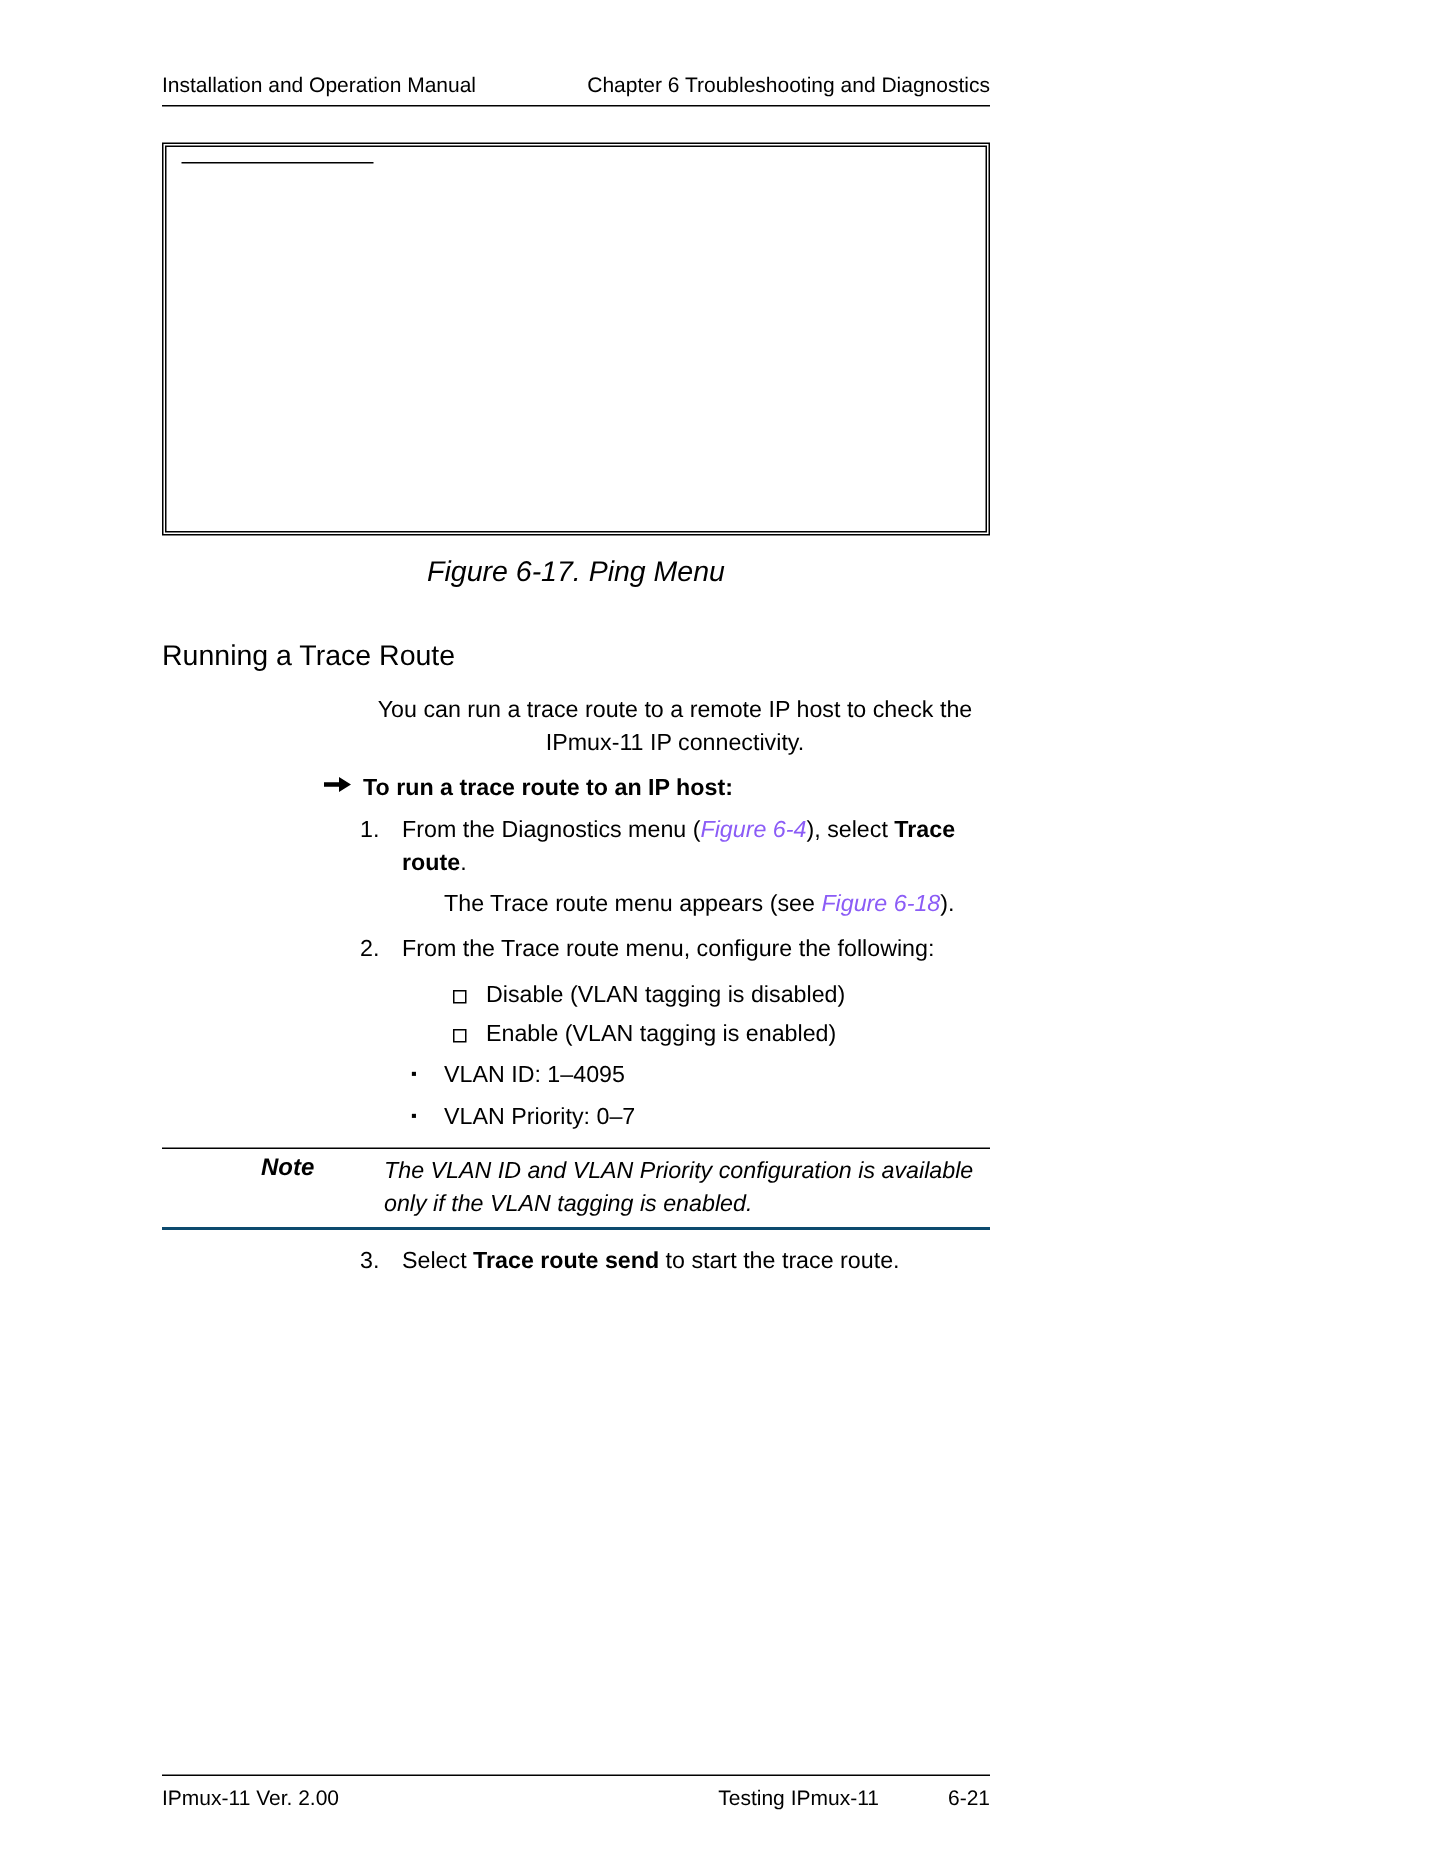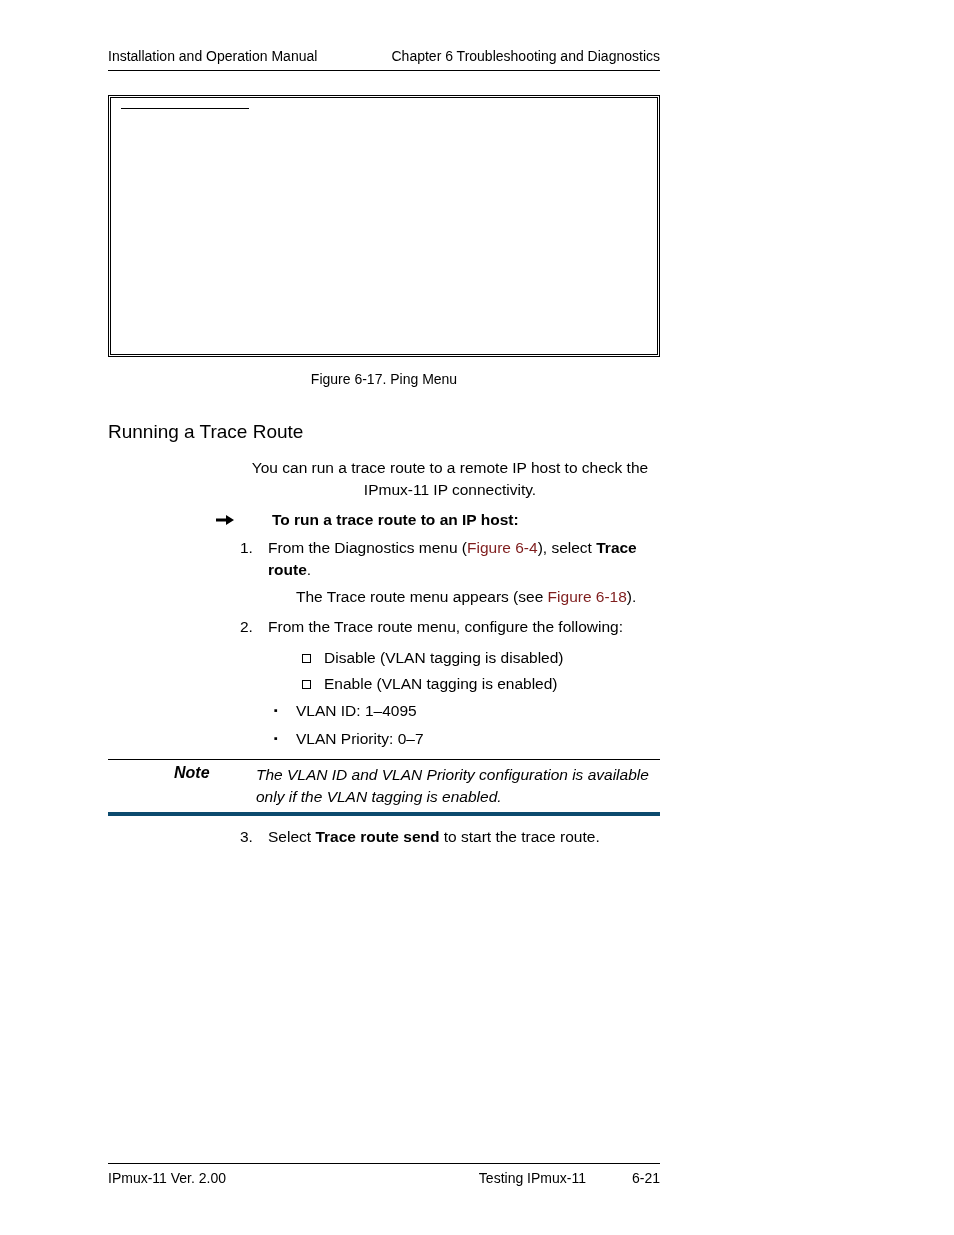--- a/index.html
+++ b/index.html
@@ -3,44 +3,44 @@
 <meta charset="utf-8">
 <style>
   * { box-sizing: border-box; margin: 0; padding: 0; }
   html, body { width: 954px; height: 1235px; background: #fff; font-family: "Segoe UI", "Myriad Pro", Arial, sans-serif; color: #000; }
   .page { position: relative; width: 768px; height: 1235px; padding: 48px 108px 48px 108px; }
   .hdr { display: flex; justify-content: space-between; font-size: 14px; margin-bottom: 6px; }
   .hdr-rule { border: none; border-top: 1px solid #000; margin-bottom: 24px; }
   .figbox { border: 3px double #000; height: 262px; margin-bottom: 14px; }
   .figbox-inner { padding: 8px 10px; }
   .fig-short-rule { border-top: 1px solid #000; width: 128px; margin-top: 2px; }
-  .figcap { text-align: center; font-size: 14px; margin-bottom: 34px; }
+  .figcap { text-align: center; font-style: italic; font-size: 19px; margin-bottom: 34px; }
   .h2 { font-size: 19px; font-weight: 400; margin-bottom: 14px; }
   .body-indent { margin-left: 132px; text-align: center; }
   .para { font-size: 15.5px; line-height: 1.42; margin-bottom: 10px; }
-  .proc-row { display: flex; align-items: flex-end; margin-left: 108px; margin-bottom: 8px; gap: 30px; }
+  .proc-row { display: flex; align-items: flex-start; margin-left: 108px; margin-bottom: 8px; }
   .proc-arrow { width: 26px; flex: 0 0 26px; font-size: 16px; line-height: 1; }
   .proc-arrow svg { width: 18px; height: 12px; }
   .proc-head { font-weight: 700; font-size: 15.5px; }
   ol.steps { list-style: none; margin-left: 132px; }
   ol.steps > li { font-size: 15.5px; line-height: 1.45; margin-bottom: 8px; position: relative; padding-left: 28px; }
   ol.steps > li > .num { position: absolute; left: 0; top: 0; }
   .substep { margin-left: 28px; margin-top: 4px; margin-bottom: 6px; }
   ul.bullets { list-style: none; margin-left: 160px; }
   ul.bullets > li { font-size: 15.5px; line-height: 1.45; margin-bottom: 6px; position: relative; padding-left: 28px; }
   ul.bullets > li::before { content: "▪"; position: absolute; left: 6px; top: 0; font-size: 11px; line-height: 1.9; }
   ul.squares { list-style: none; margin-left: 188px; }
   ul.squares > li { font-size: 15.5px; line-height: 1.45; margin-bottom: 4px; position: relative; padding-left: 28px; }
   ul.squares > li::before { content: ""; position: absolute; left: 6px; top: 7px; width: 7px; height: 7px; border: 1px solid #000; }
-  .link { color: #7f1d1d; }
+  .link { color: #8b5cf6; font-style: italic; }
   .bold { font-weight: 700; }
-  .note-block { display: flex; margin-top: 8px; border-top: 1px solid #000; border-bottom: 4px solid #0c4a6e; padding: 4px 0 4px 0; margin-bottom: 10px; }
+  .note-block { display: flex; margin-top: 8px; border-top: 1px solid #000; border-bottom: 2px solid #0c4a6e; padding: 4px 0 4px 0; margin-bottom: 10px; }
   .note-label { width: 132px; flex: 0 0 132px; font-style: italic; font-weight: 700; font-size: 16px; padding-left: 66px; }
   .note-text { font-style: italic; font-size: 15.5px; line-height: 1.42; margin-left: 16px; }
-  .footer { position: absolute; left: 108px; right: 108px; bottom: 49px; }
+  .footer { position: absolute; left: 108px; right: 108px; bottom: 29px; }
   .ftr-rule { border: none; border-top: 1px solid #000; margin-bottom: 6px; }
   .ftr-row { display: flex; justify-content: space-between; font-size: 14px; }
   .ftr-right { display: flex; gap: 46px; }
 </style>
 </head>
 <body>
 
 <div class="page">
   <div class="hdr">
     <span>Installation and Operation Manual</span>

